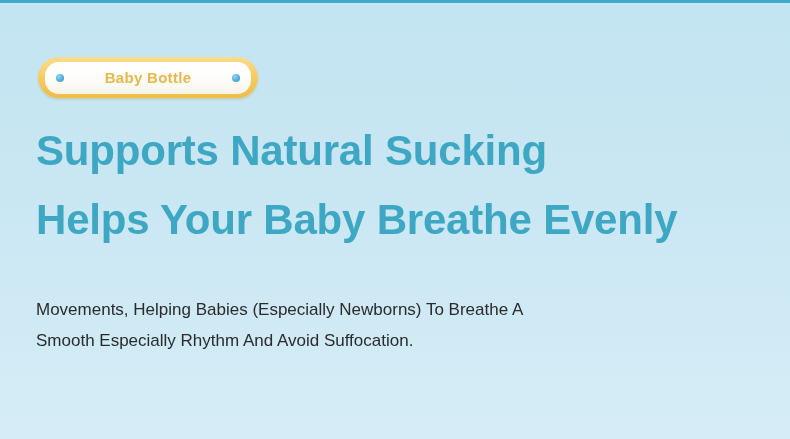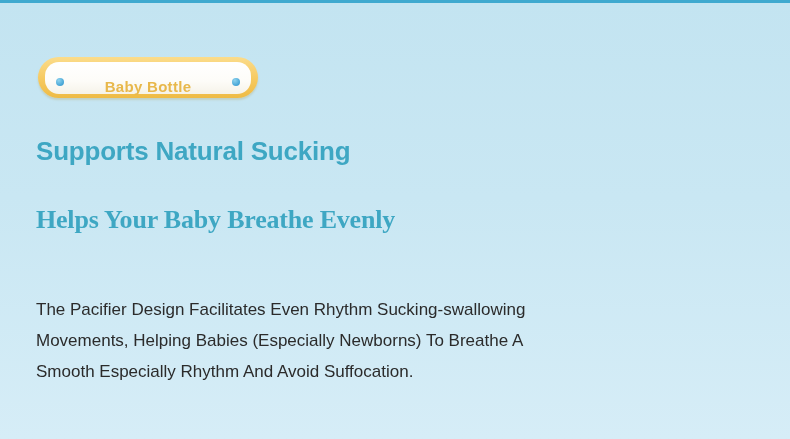--- a/index.html
+++ b/index.html
@@ -46,20 +46,21 @@
     display: flex;
     align-items: center;
     justify-content: center;
   }
   .badge-inner {
     width: 206px;
     height: 27px;
     border-radius: 14px;
     background: linear-gradient(180deg, #ffffff 0%, #fdfcf8 60%, #f6f3e9 100%);
     display: flex;
+    align-items: center;
     justify-content: space-between;
     padding: 16px 11px;
     box-sizing: border-box;
   }
   .badge-dot {
     width: 8px;
     height: 8px;
     border-radius: 50%;
     background: radial-gradient(circle at 35% 30%, #8fd3ee 0%, #4aa8d8 65%, #3b96c6 100%);
     flex: 0 0 auto;
@@ -72,30 +73,29 @@
     white-space: nowrap;
   }
   
   .headline {
     position: absolute;
     left: 0;
     top: 128px;
     width: 740px;
   }
   .headline-line {
-    font-size: 26px;
+    font-size: 42px;
     line-height: 46px;
     font-weight: bold;
     color: #3ea7c3;
     letter-spacing: -0.2px;
     white-space: nowrap;
   }
   .headline-line + .headline-line {
     margin-top: 23px;
-    font-family: Liberation Serif, serif;
   }
   
   .body-copy {
     position: absolute;
     left: 0;
     top: 294px;
     width: 660px;
   }
   .body-line {
     font-size: 17px;
@@ -120,19 +120,18 @@
         <span class="badge-dot"></span>
       </div>
     </div>
 
     <div class="headline">
       <div class="headline-line">Supports Natural Sucking</div>
       <div class="headline-line">Helps Your Baby Breathe Evenly</div>
     </div>
 
     <div class="body-copy">
-      <div class="body-line">The Pacifier Design Facilitates Even Rhythm Sucking-swallowing</div>
       <div class="body-line">Movements, Helping Babies (Especially Newborns) To Breathe A</div>
       <div class="body-line">Smooth Especially Rhythm And Avoid Suffocation.</div>
     </div>
 
   </div>
 </div>
 
 </body></html>

